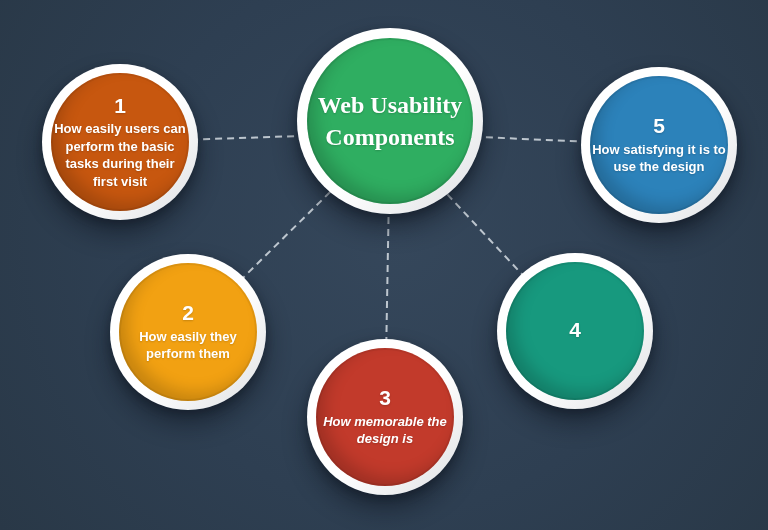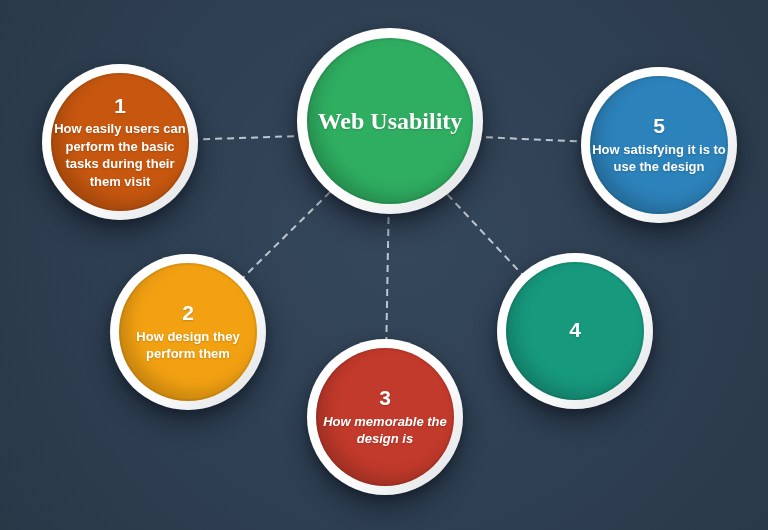--- a/index.html
+++ b/index.html
@@ -91,35 +91,36 @@
     <line x1="390" y1="133" x2="188" y2="332"></line>
     <line x1="390" y1="133" x2="385" y2="417"></line>
     <line x1="390" y1="133" x2="575" y2="331"></line>
     <line x1="390" y1="133" x2="659" y2="145"></line>
   </svg>
 
   <div class="bubble center">
     <div class="inner" style="background-color: rgb(47, 174, 97);">
       <div class="center-title">
         <div>Web Usability</div>
+        <div>Components</div>
       </div>
     </div>
   </div>
 
   <div class="bubble sat n1">
     <div class="inner" style="background-color: rgb(199, 87, 15);">
       <div class="node-number">1</div>
-      <div class="node-label">How easily users can perform the basic tasks during their them visit</div>
+      <div class="node-label">How easily users can perform the basic tasks during their first visit</div>
     </div>
   </div>
 
   <div class="bubble sat n2">
     <div class="inner" style="background-color: rgb(242, 161, 18);">
       <div class="node-number">2</div>
-      <div class="node-label">How design they perform them</div>
+      <div class="node-label">How easily they perform them</div>
     </div>
   </div>
 
   <div class="bubble sat n3">
     <div class="inner" style="background-color: rgb(194, 58, 43);">
       <div class="node-number">3</div>
       <div class="node-label">How memorable the design is</div>
     </div>
   </div>
 

